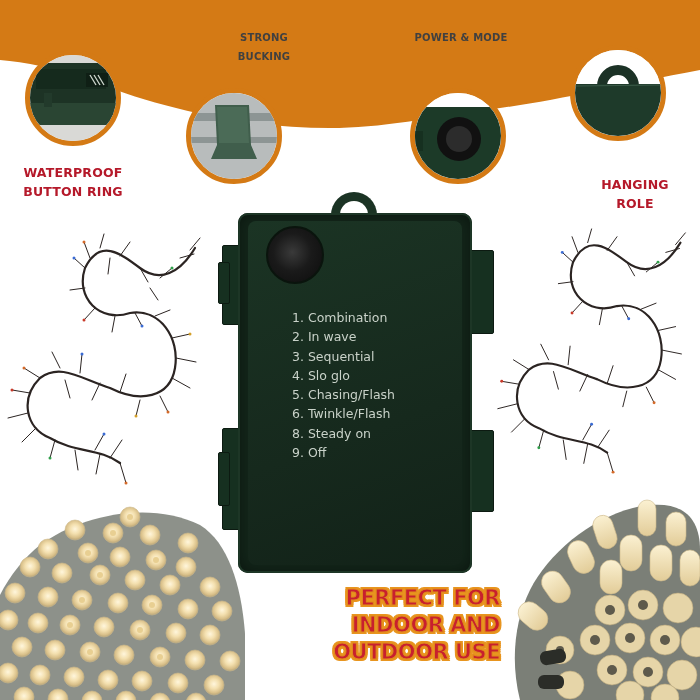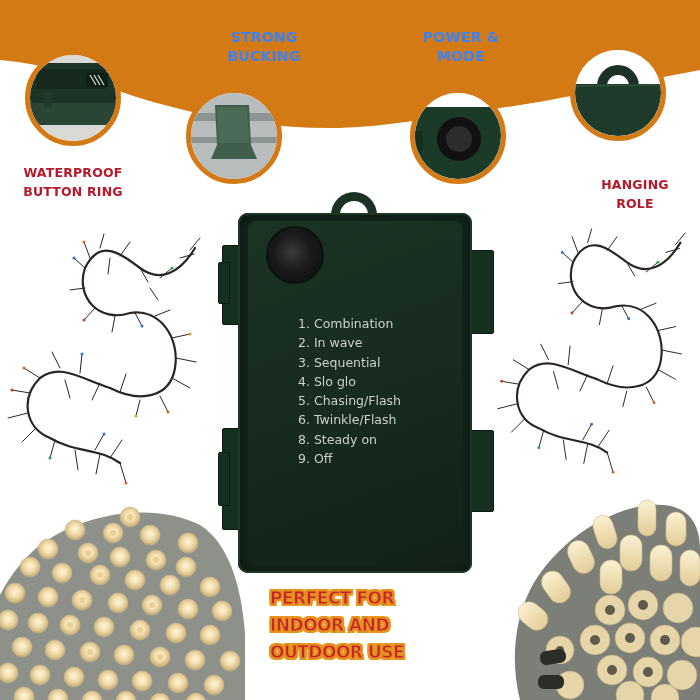--- a/index.html
+++ b/index.html
@@ -1,29 +1,29 @@
 <!DOCTYPE html>
 <html><head>
 <meta charset="utf-8">
 <style>
   html, body { margin: 0; padding: 0; }
   body { width: 700px; height: 700px; position: relative; overflow: hidden; background: #ffffff; font-family: "DejaVu Sans", sans-serif; }
   .wave { position: absolute; left: 0; top: 0; width: 700px; height: 200px; }
   .callout { position: absolute; border-radius: 50%; overflow: hidden; border: 5px solid #d47a15; box-sizing: border-box; background: #f4f4f2; }
-  .label-white { position: absolute; color: #3b82f6; font-size: 14px; font-weight: bold; text-align: center; line-height: 19px; letter-spacing: 0.2px; }
+  .label-white { position: absolute; color: #404040; font-size: 10px; font-weight: bold; text-align: center; line-height: 19px; letter-spacing: 0.2px; }
   .label-red { position: absolute; color: #b5192a; font-size: 12.5px; font-weight: bold; text-align: center; line-height: 19px; letter-spacing: 0.2px; }
   .box { position: absolute; left: 238px; top: 213px; width: 234px; height: 360px; background: #13261a; border-radius: 10px; box-shadow: inset 0 0 0 2px #1d3626, inset 0 0 18px rgba(0,0,0,0.5); }
   .box-inner { position: absolute; left: 10px; top: 8px; right: 10px; bottom: 8px; border-radius: 8px; background: linear-gradient(160deg, #1b3424 0%, #16291d 60%, #122218 100%); }
   .hook { position: absolute; left: 331px; top: 192px; width: 46px; height: 34px; border: 9px solid #1b3324; border-bottom: none; border-radius: 28px 28px 0 0; box-sizing: border-box; }
   .hinge { position: absolute; background: #163020; border: 1px solid #0c1a11; border-radius: 2px; }
   .button-knob { position: absolute; left: 266px; top: 226px; width: 54px; height: 54px; border-radius: 50%; background: radial-gradient(circle at 45% 45%, #3a3a3a 0%, #1a1a1a 45%, #0c0c0c 100%); border: 2px solid #0a140d; }
-  .modes { position: absolute; left: 286px; top: 302px; margin: 12px; padding: 0; list-style: none; color: #c9d2c9; font-size: 12.5px; line-height: 19.3px; }
+  .modes { position: absolute; left: 286px; top: 302px; margin: 6px; padding: 0; list-style: none; color: #c9d2c9; font-size: 12.5px; line-height: 19.3px; }
   .lights-curl { position: absolute; }
   .bulb-cluster { position: absolute; overflow: hidden; }
-  .tagline { position: absolute; left: 270px; top: 585px; width: 230px; text-align: left; font-family: "DejaVu Sans", sans-serif; font-weight: 900; font-size: 17px; line-height: 27px; color: #c8202e; letter-spacing: -0.5px;
+  .tagline { position: absolute; left: 270px; top: 585px; width: 230px; text-align: right; font-family: "DejaVu Sans", sans-serif; font-weight: 900; font-size: 21px; line-height: 27px; color: #c8202e; letter-spacing: -0.5px;
     -webkit-text-stroke: 1px #e08a1e;
     text-shadow: 2px 0 0 #e8951f, -2px 0 0 #e8951f, 0 2px 0 #e8951f, 0 -2px 0 #e8951f, 2px 2px 0 #e8951f, -2px -2px 0 #e8951f, 2px -2px 0 #e8951f, -2px 2px 0 #e8951f; }
 </style>
 </head>
 <body>
 
 <svg class="wave" viewBox="0 0 700 200" preserveAspectRatio="none">
   <path d="M0,0 L700,0 L700,70 C620,85 560,100 500,108 C430,118 380,128 330,128 C240,128 150,105 90,80 C55,68 25,62 0,60 Z" fill="#d47a15"></path>
 </svg>
 

